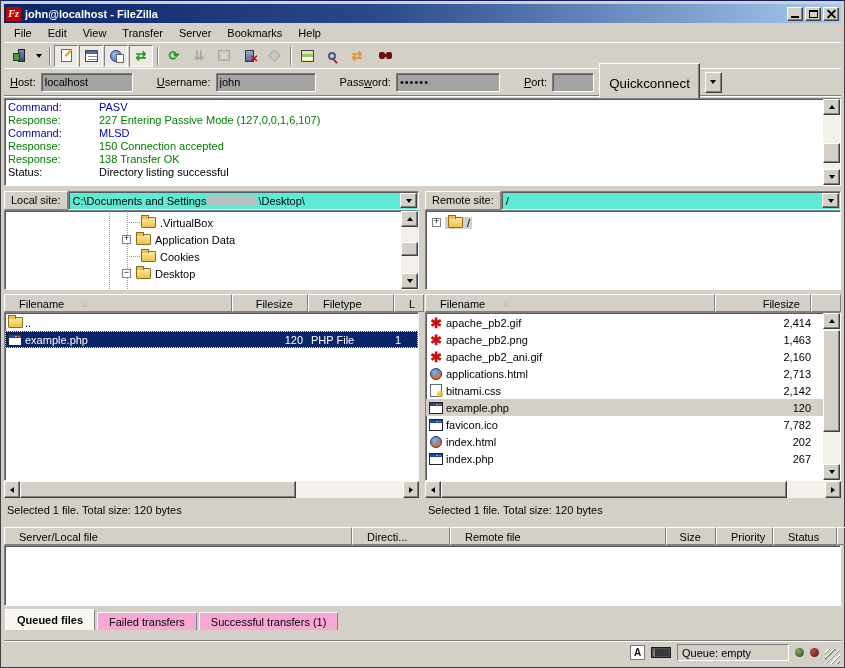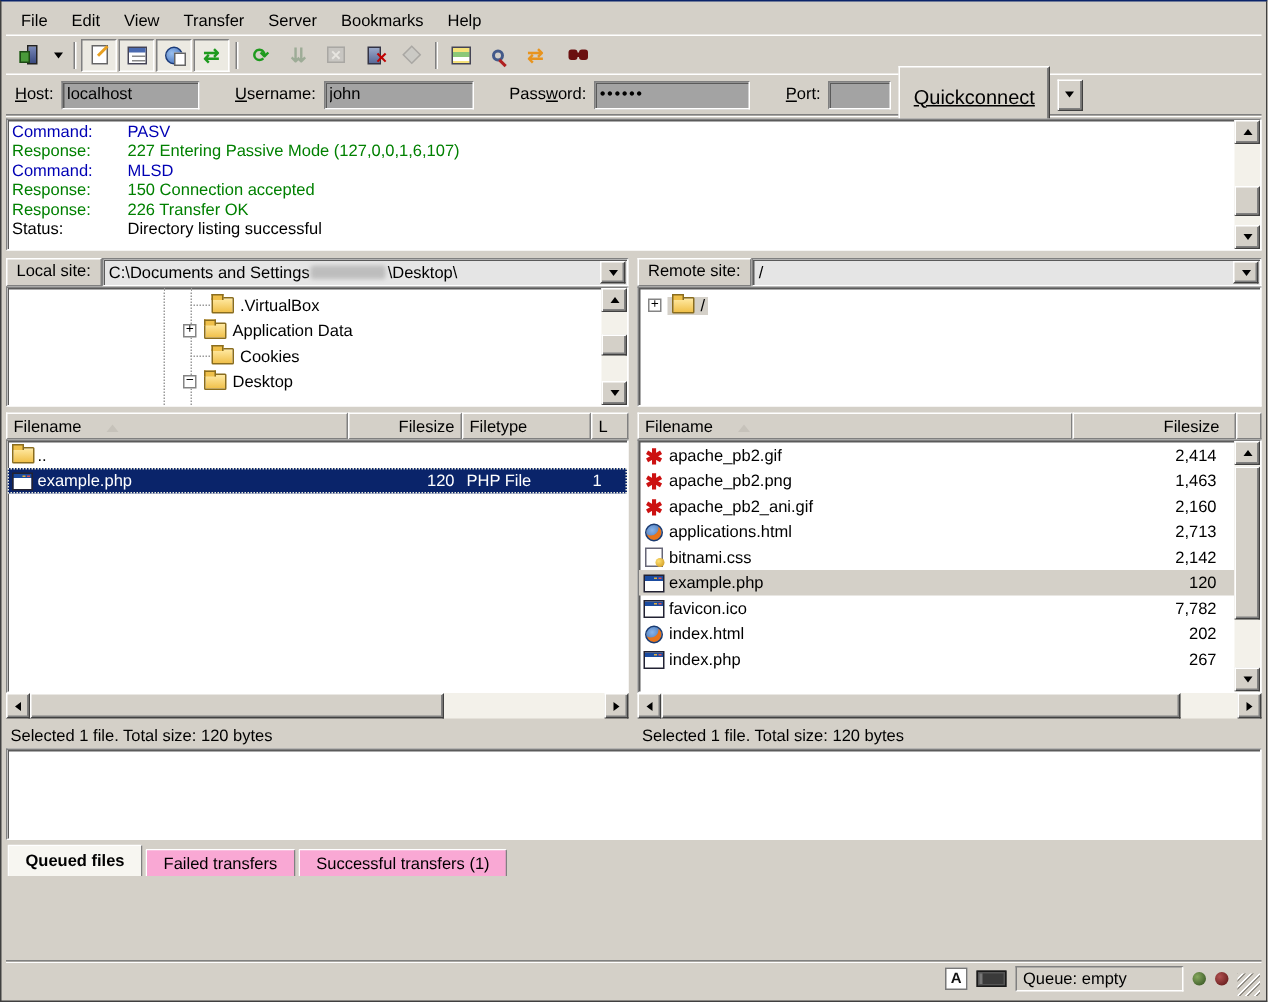--- a/index.html
+++ b/index.html
@@ -69,28 +69,28 @@
   .ic-bino::before { content:""; position:absolute; left:7px; top:0; width:6px; height:7px; background:#6B1010; border-radius:2px; }
   .ic-bino::after { content:""; position:absolute; left:4px; top:2px; width:4px; height:3px; background:#6B1010; }
 
   
   .qcbar { height:28px; flex:none; display:flex; align-items:center; gap:5px; padding:0 6px;
            border-top:1px solid #fff; border-bottom:1px solid #808080; box-shadow:0 1px 0 #fff; }
   .qfield { height:19px; background:#a3a3a3; border:1px solid; border-color:#808080 #fff #fff #808080;
             box-shadow:inset 1px 1px 0 #5a5a5a; padding:2px 3px; font:11px "Liberation Sans",sans-serif; }
   .f-host{width:92px;} .f-user{width:100px;} .f-pass{width:104px; letter-spacing:1px;} .f-port{width:42px;}
   .qgap { width:14px; }
-  .qcbtn { height:38px; padding:2px 9px 0; text-decoration:underline; }
+  .qcbtn { height:38px; padding:2px 9px 0; }
   .qcdrop { width:17px; height:21px; display:flex; align-items:center; justify-content:center; }
 
   
   .logbox { height:88px; flex:none; margin-top:2px; background:#fff; display:flex;
             border:1px solid; border-color:#808080 #fff #fff #808080; box-shadow:inset 1px 1px 0 #5a5a5a; }
   .loglines { flex:1; padding:2px 0 0 3px; overflow:hidden; }
-  .logline { height:13px; display:flex; white-space:nowrap; }
+  .logline { height:13px; display:flex; white-space:nowrap;gap:14px; }
   .llabel { width:77px; flex:none; }
   .command { color:#0000B4; } .response { color:#008000; } .status { color:#000; }
 
   
   .vscroll { width:17px; flex:none; display:flex; flex-direction:column; background:#F3F1EA; }
   .vsbtn { height:16px; flex:none; display:flex; align-items:center; justify-content:center; }
   .vtrack { flex:1; position:relative; }
   .vthumb { position:absolute; left:0; right:0; }
   .hscroll { height:17px; flex:none; display:flex; background:#F3F1EA; }
   .hsbtn { width:16px; flex:none; display:flex; align-items:center; justify-content:center; }
@@ -99,21 +99,21 @@
 
   
   .panes { display:flex; margin-top:5px; flex:none; }
   .pane { display:flex; flex-direction:column; }
   .pane.local { width:415px; flex:none; }
   .splitter { width:6px; flex:none; }
   .pane.remote { flex:1; }
 
   .sitehdr { height:19px; flex:none; display:flex; }
   .sitelabel { padding:2px 6px 0; border:1px solid; border-color:#fff #808080 #808080 #fff; background:#D4D0C8; white-space:nowrap; }
-  .combo { flex:1; background:#e5e5e5; border:1px solid; border-color:#808080 #fff #fff #808080;
+  .combo { flex:1; background:#5eead4; border:1px solid; border-color:#808080 #fff #fff #808080;
            box-shadow:inset 1px 1px 0 #5a5a5a; display:flex; align-items:center; padding-left:4px; overflow:hidden; white-space:nowrap; }
   .combobtn { width:17px; height:15px; margin:1px; margin-left:auto; display:flex; align-items:center; justify-content:center; flex:none; }
   .blurname { display:inline-block; width:50px; height:9px; margin:0 1px; background:#BDBDBD;
               border-radius:2px; filter:blur(1.5px); }
 
   .treebox { height:80px; flex:none; background:#fff; display:flex; overflow:hidden;
              border:1px solid; border-color:#808080 #fff #fff #808080; box-shadow:inset 1px 1px 0 #5a5a5a; }
   .treecontent { flex:1; position:relative; padding-top:3px; overflow:hidden; }
   .guide { position:absolute; top:0; bottom:0; border-left:1px dotted #9a9a9a; }
   .trow { height:17px; display:flex; align-items:center; position:relative; }
@@ -122,21 +122,21 @@
          font:9px/7px "Liberation Mono",monospace; text-align:center; margin-right:4px; z-index:1; }
   .stub { width:13px; flex:none; border-top:1px dotted #9a9a9a; }
   .folder { width:15px; height:11px; flex:none; position:relative; margin-right:4px; margin-left:1px;
             background:linear-gradient(#FFE9A2,#F0C04A); border:1px solid #8A6D1E; border-radius:1px; }
   .folder::before { content:""; position:absolute; top:-3px; left:-1px; width:6px; height:3px;
                     background:#F0C04A; border:1px solid #8A6D1E; border-bottom:none; }
   .tsel { background:#D4D0C8; padding:0 2px; }
 
   
   .listhdr { height:18px; flex:none; display:flex; margin-top:4px; background:#D4D0C8; }
-  .hcell { border:1px solid; border-color:#fff #808080 #808080 #fff; padding:2px 4px 0; display:flex;
+  .hcell { border:1px solid; border-color:#fff #808080 #808080 #fff; padding:2px 14px 0; display:flex;
            gap:17px; align-items:center; overflow:hidden; white-space:nowrap; flex:none; }
   .sortup { width:0; height:0; border-left:4px solid transparent; border-right:4px solid transparent;
             border-bottom:5px solid #C6C2BA; margin-top:1px; }
   .listbox { height:169px; flex:none; background:#fff; display:flex; overflow:hidden;
              border:1px solid; border-color:#808080 #fff #fff #808080; box-shadow:inset 1px 1px 0 #5a5a5a; }
   .listrows { flex:1; padding-top:1px; overflow:hidden; }
   .frow { height:17px; display:flex; align-items:center; white-space:nowrap; }
   .frow.sel-active { background:#0A246A; color:#fff; outline:1px dotted #EED; outline-offset:-1px; }
   .frow.sel-inactive { background:#D4D0C8; }
   .ficon { width:20px; flex:none; display:flex; justify-content:center; }
@@ -192,20 +192,35 @@
   .led.green { background:radial-gradient(circle at 35% 35%,#86A85E,#2C4A1C); }
   .led.red   { background:radial-gradient(circle at 35% 35%,#B05050,#571212); }
   .grip { width:15px; height:15px; align-self:flex-end;
           background:repeating-linear-gradient(135deg,transparent 0 2px,#fff 2px 3px,#928E86 3px 4px); }
 </style>
 </head>
 <body>
 
 <div class="win">
 
+  <div class="titlebar">
+    <span class="fzlogo">Fz</span>
+    <span class="wtitle">john@localhost - FileZilla</span>
+    <div class="winbtns">
+      <div class="wbtn raised">
+          <span class="g-min"></span>
+        </div>
+      <div class="wbtn raised">
+          <span class="g-max"></span>
+        </div>
+      <div class="wbtn raised">
+          <span class="g-x"></span>
+        </div>
+    </div>
+  </div>
 
   <div class="menubar">
     <span class="mitem">File</span>
     <span class="mitem">Edit</span>
     <span class="mitem">View</span>
     <span class="mitem">Transfer</span>
     <span class="mitem">Server</span>
     <span class="mitem">Bookmarks</span>
     <span class="mitem">Help</span>
   </div>
@@ -292,21 +307,21 @@
       <div class="logline">
           <span class="llabel command">Command:</span>
           <span class="command">MLSD</span>
         </div>
       <div class="logline">
           <span class="llabel response">Response:</span>
           <span class="response">150 Connection accepted</span>
         </div>
       <div class="logline">
           <span class="llabel response">Response:</span>
-          <span class="response">226 Transfer OK</span>
+          <span class="response">138 Transfer OK</span>
         </div>
       <div class="logline">
           <span class="llabel status">Status:</span>
           <span class="status">Directory listing successful</span>
         </div>
     </div>
     <div class="vscroll">
       <div class="vsbtn raised">
           <span class="tri-up"></span>
         </div>
@@ -545,20 +560,41 @@
             <div class="hthumb raised" style="left:0;width:90%;"></div>
           </div>
         <div class="hsbtn raised">
             <span class="tri-right"></span>
           </div>
       </div>
       <div class="statusline">Selected 1 file. Total size: 120 bytes</div>
     </div>
   </div>
 
+  <div class="queuehdr">
+    <div class="hcell qh0">
+        <span>Server/Local file</span>
+      </div>
+    <div class="hcell qh1">
+        <span>Directi...</span>
+      </div>
+    <div class="hcell qh2">
+        <span>Remote file</span>
+      </div>
+    <div class="hcell qh3">
+        <span>Size</span>
+      </div>
+    <div class="hcell qh4">
+        <span>Priority</span>
+      </div>
+    <div class="hcell qh5">
+        <span>Status</span>
+      </div>
+    <div class="hcell qh6"></div>
+  </div>
   <div class="queuebody"></div>
 
   <div class="tabs">
     <div class="tab active">Queued files</div>
     <div class="tab">Failed transfers</div>
     <div class="tab">Successful transfers (1)</div>
   </div>
 
   <div class="statusbar">
     <span class="ascii-ind">A</span>

